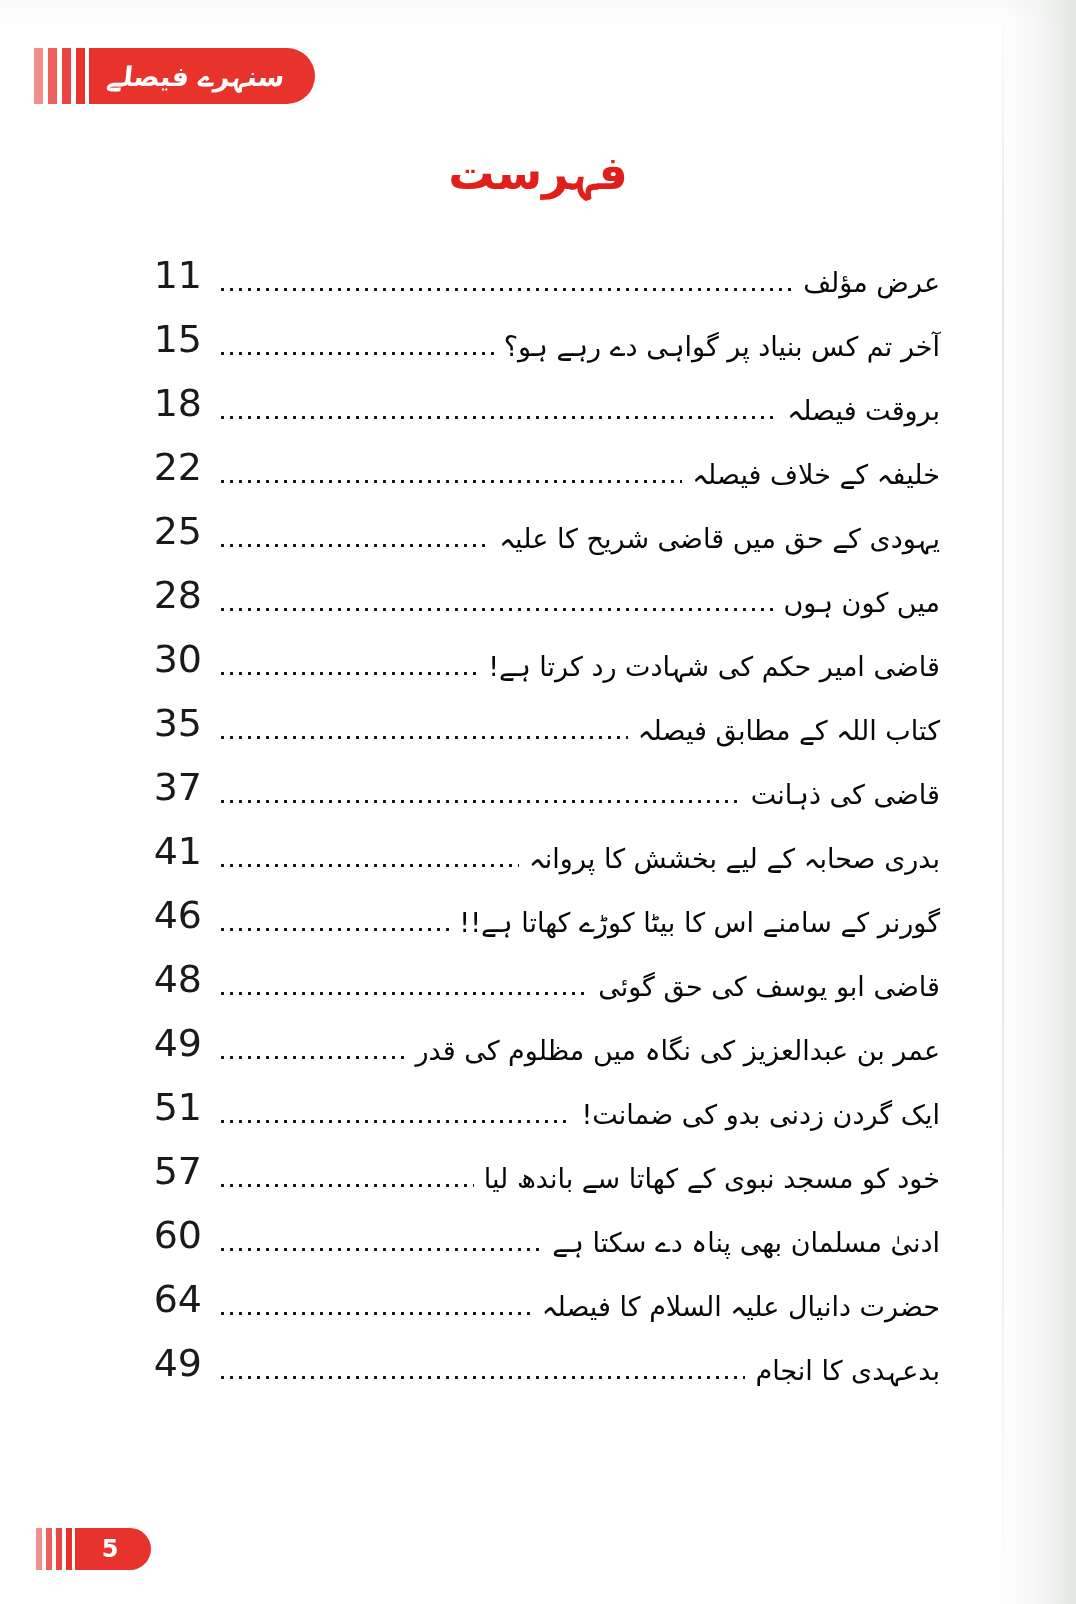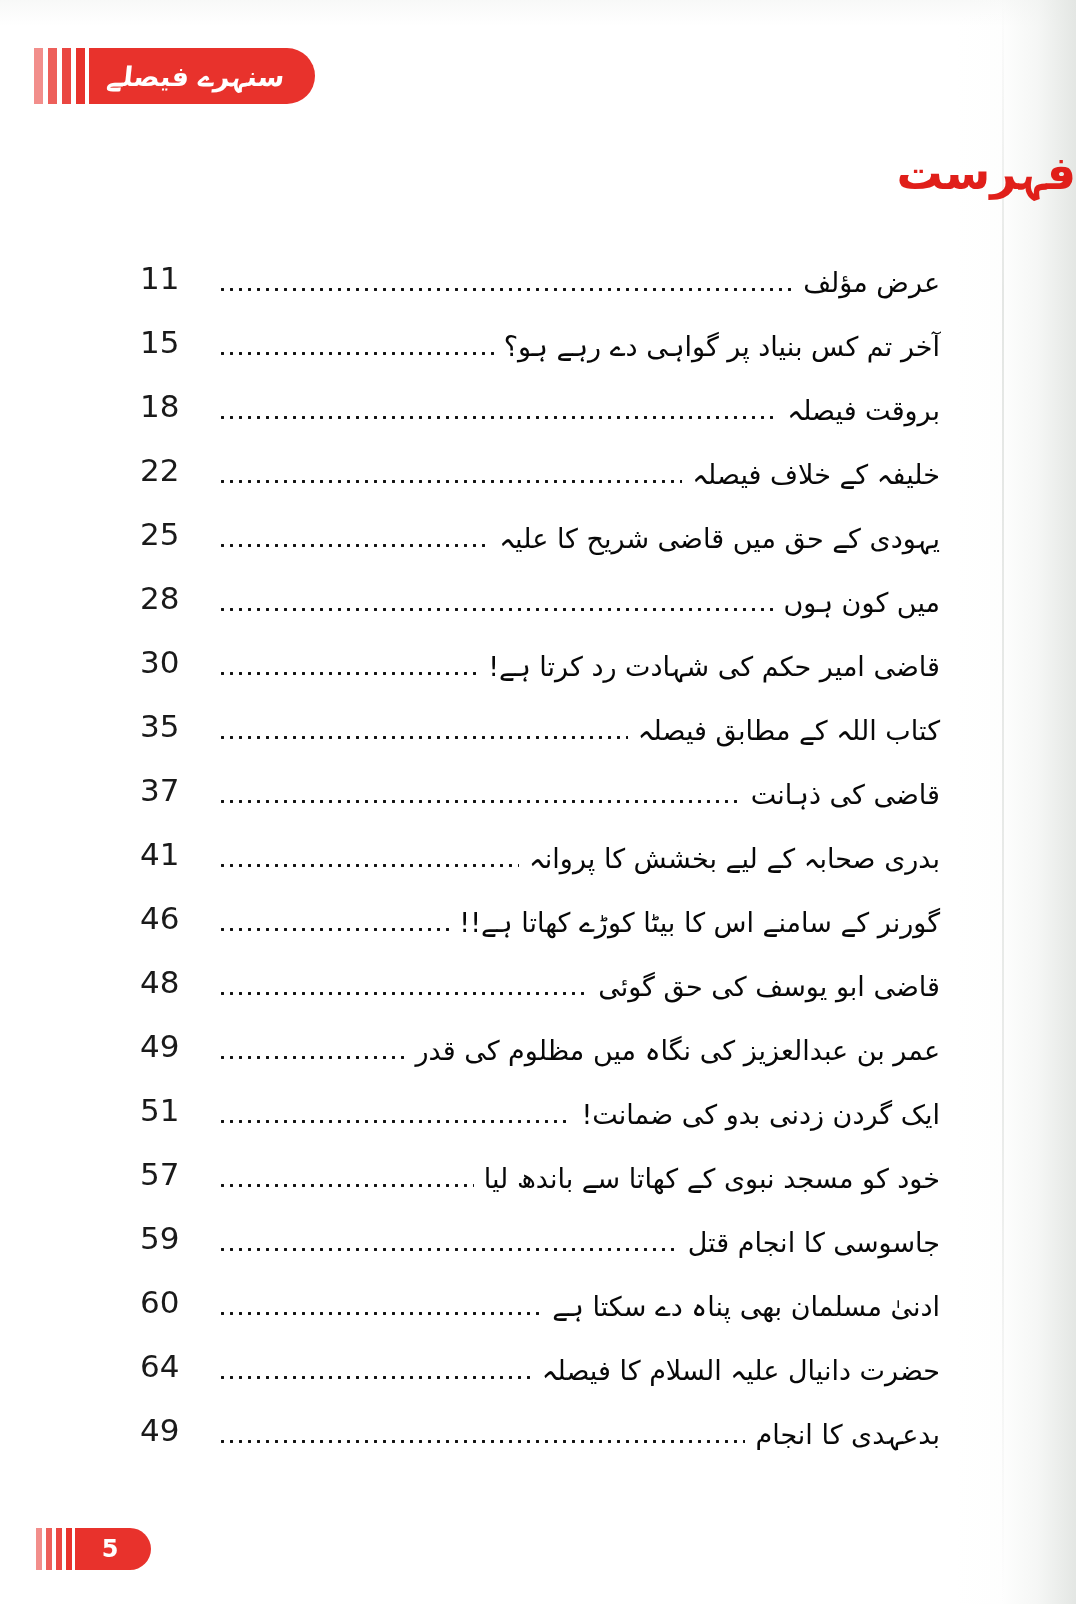--- a/index.html
+++ b/index.html
@@ -98,20 +98,21 @@
     transform: skewX(-6deg);
     font-family: "DejaVu Sans", "Liberation Sans", sans-serif;
   }
 
   
   .page-title {
     position: absolute;
     top: 150px;
     left: 0;
     width: 100%;
+    text-align: center;
     color: #e01f1a;
     font-size: 46px;
     line-height: 1;
     font-weight: 700;
     letter-spacing: 2px;
   }
 
   
   .toc {
     position: absolute;
@@ -120,22 +121,22 @@
     width: 800px;
   }
   .toc-row {
     display: flex;
     align-items: flex-end;
     direction: ltr;
     height: 64px;
   }
   .toc-page {
     flex: 0 0 62px;
-    text-align: left;
-    font-size: 31px;
+    text-align: right;
+    font-size: 38px;
     line-height: 1;
     color: #1a1a1a;
     padding-bottom: 6px;
     font-family: "DejaVu Sans", "Liberation Sans", sans-serif;
   }
   .toc-leader {
     flex: 1 1 auto;
     height: 24px;
     margin: 0 10px 2px 16px;
     background-image: radial-gradient(#111 1.4px, rgba(0,0,0,0) 1.6px);
@@ -277,25 +278,20 @@
         <div class="toc-page">51</div>
         <div class="toc-leader"></div>
         <div class="toc-title">ایک گردن زدنی بدو کی ضمانت!</div>
       </div>
       <div class="toc-row">
         <div class="toc-page">57</div>
         <div class="toc-leader"></div>
         <div class="toc-title">خود کو مسجد نبوی کے کھاتا سے باندھ لیا</div>
       </div>
       <div class="toc-row">
-        <div class="toc-page">59</div>
-        <div class="toc-leader"></div>
-        <div class="toc-title">جاسوسی کا انجام قتل</div>
-      </div>
-      <div class="toc-row">
         <div class="toc-page">60</div>
         <div class="toc-leader"></div>
         <div class="toc-title">ادنیٰ مسلمان بھی پناہ دے سکتا ہے</div>
       </div>
       <div class="toc-row">
         <div class="toc-page">64</div>
         <div class="toc-leader"></div>
         <div class="toc-title">حضرت دانیال علیہ السلام کا فیصلہ</div>
       </div>
       <div class="toc-row">

